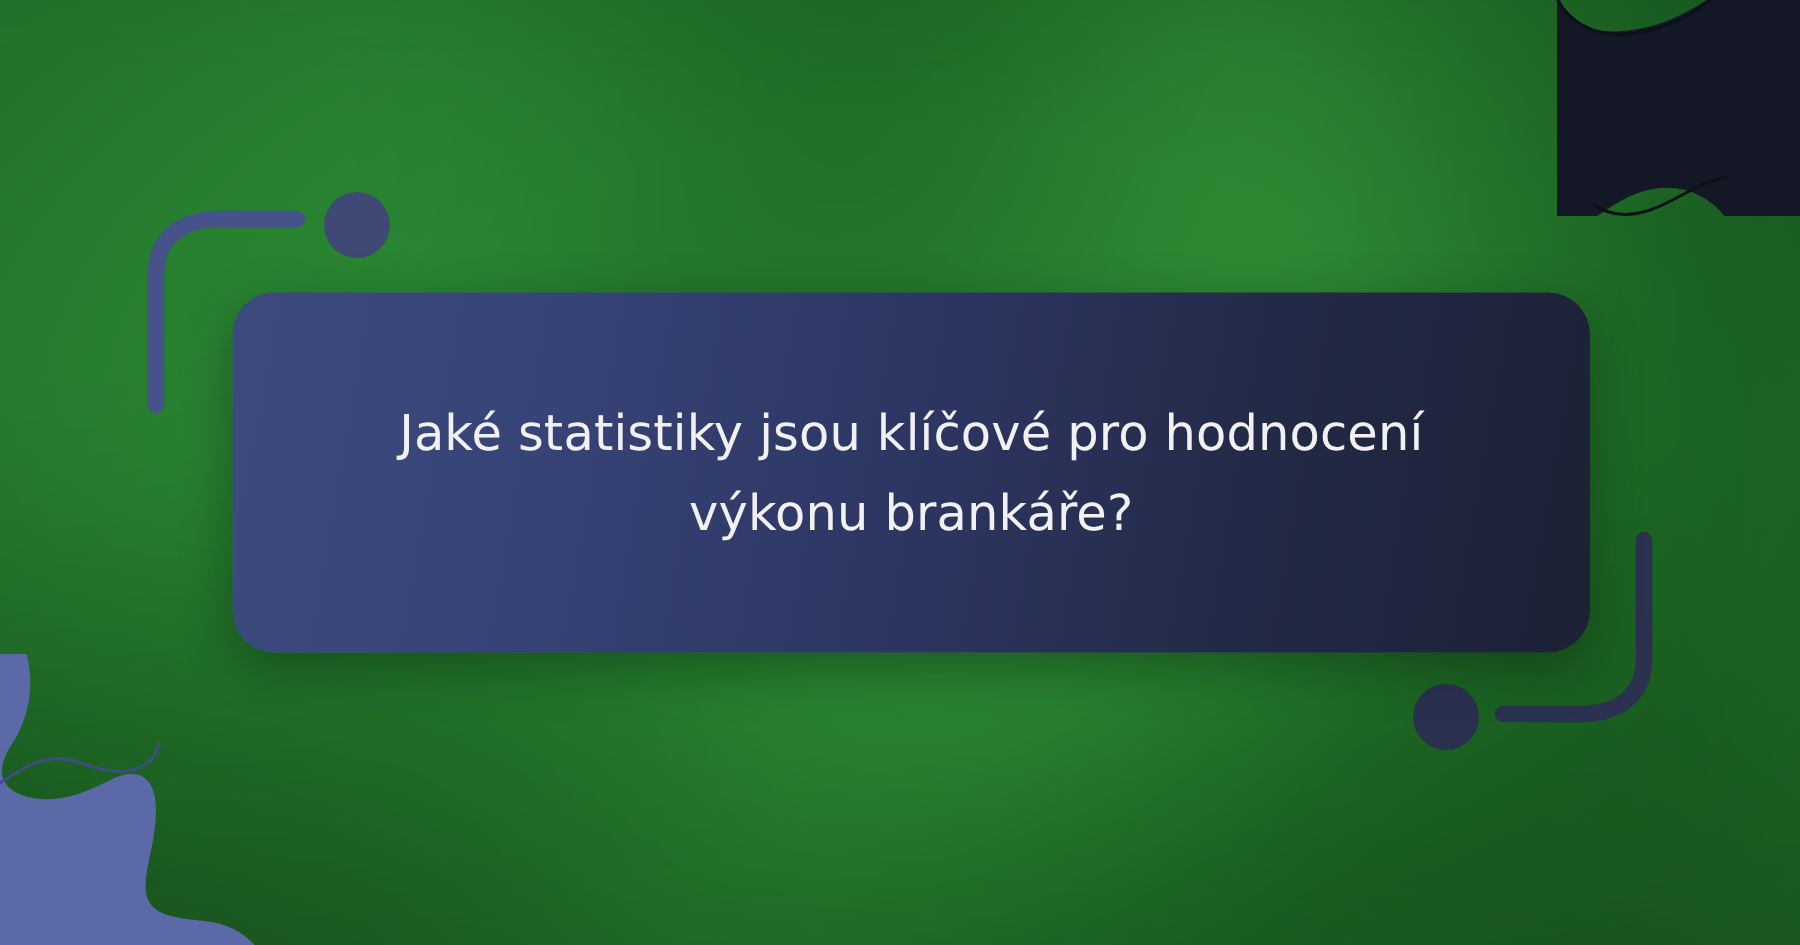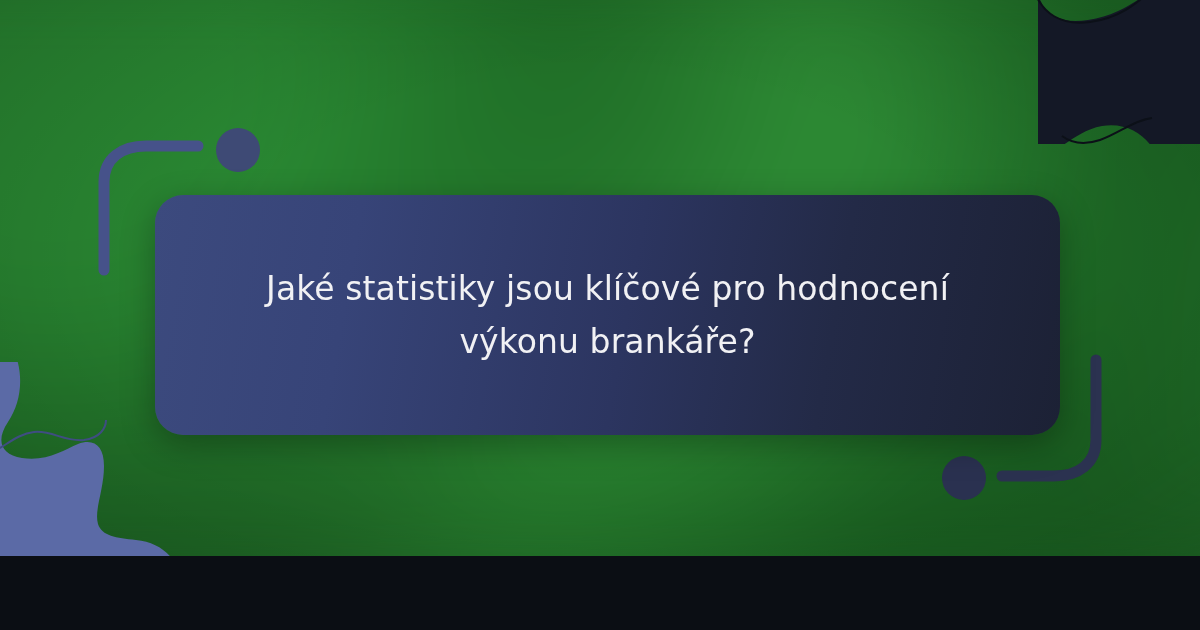--- a/index.html
+++ b/index.html
@@ -3,21 +3,21 @@
 <meta charset="utf-8">
 <style>
   html, body {
     margin: 0;
     padding: 0;
     background: #0b0e14;
   }
   #stage {
     position: relative;
     width: 1200px;
-    height: 556px;
+    height: 630px;
     overflow: hidden;
     font-family: "DejaVu Sans", "Liberation Sans", sans-serif;
   }
 
   
   .bg-base {
     position: absolute;
     inset: 0;
     background: #217029;
   }

